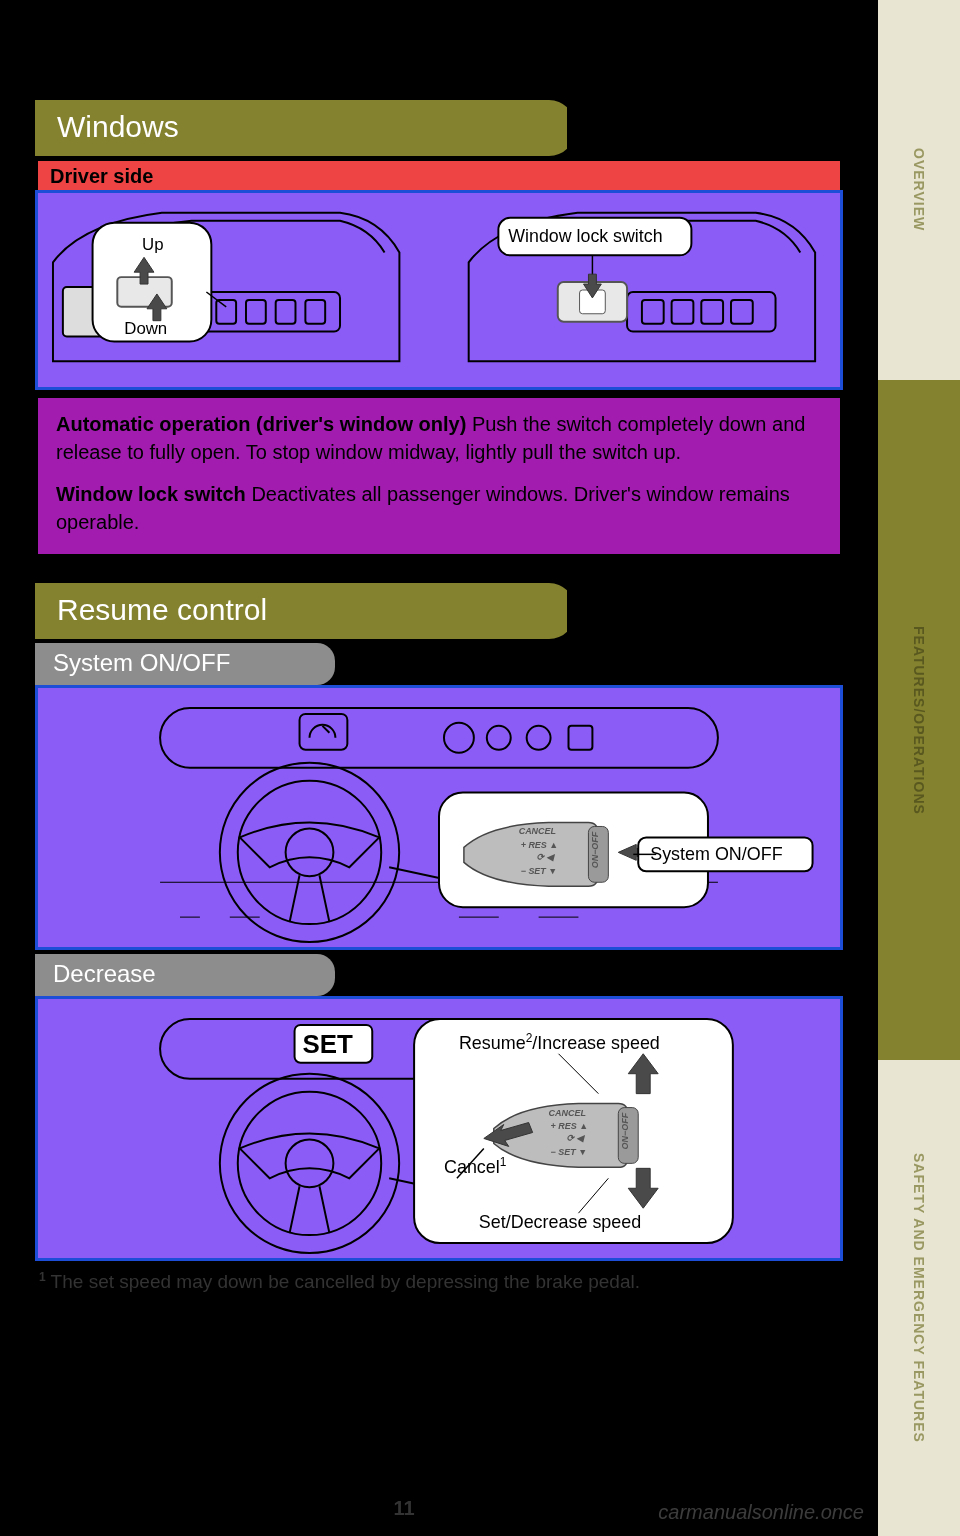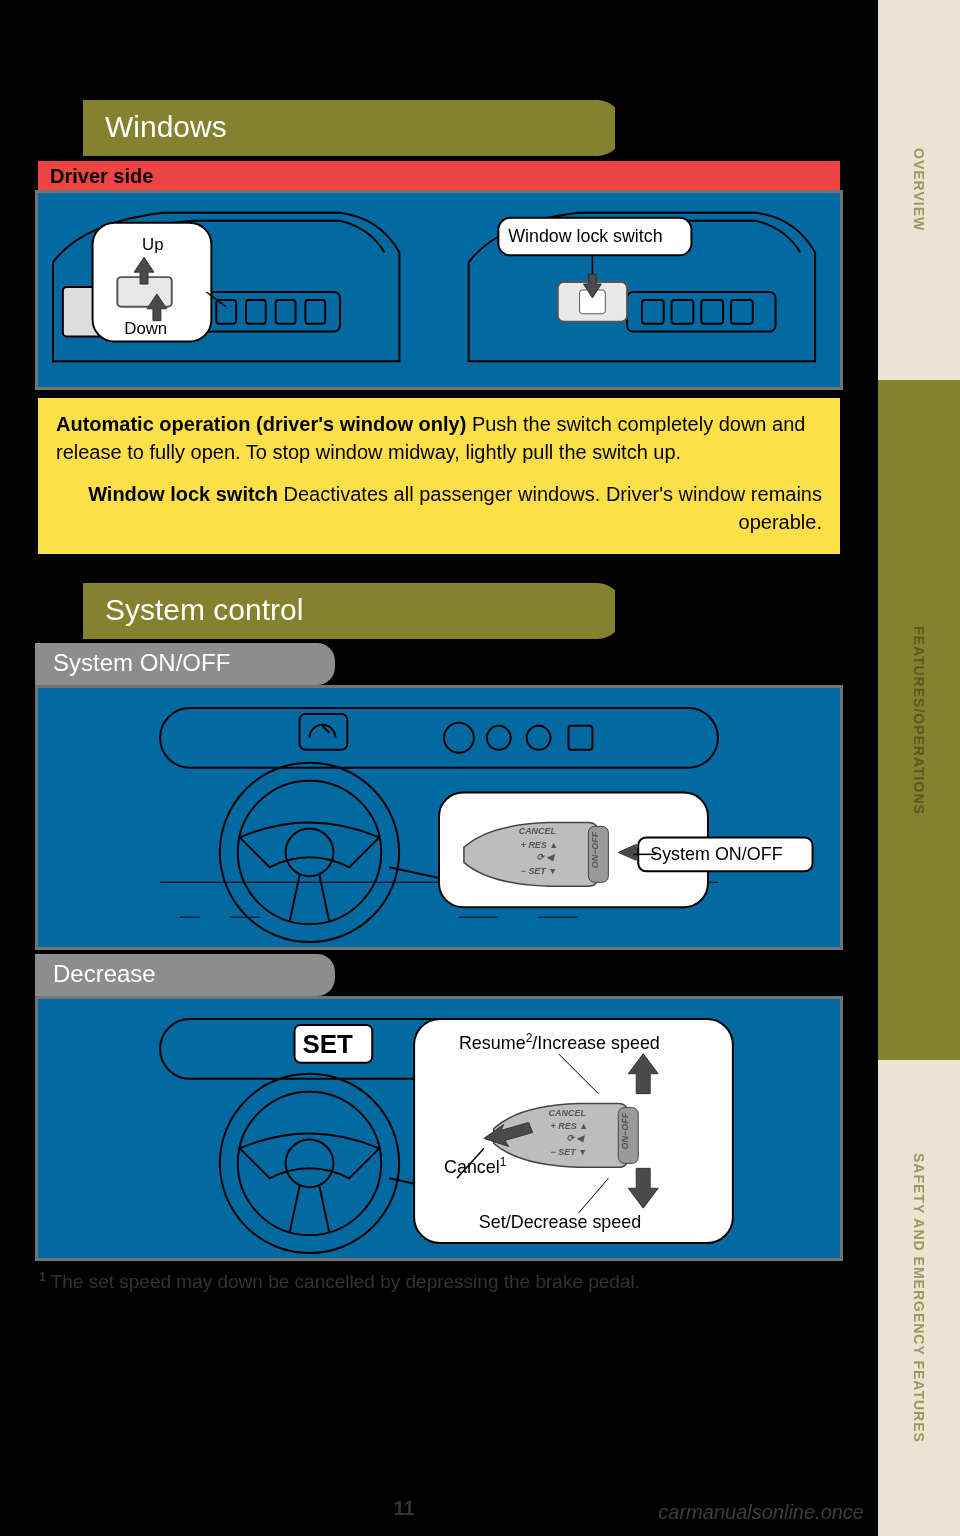--- a/index.html
+++ b/index.html
@@ -50,21 +50,20 @@
     .section-title {
       background: #84822f;
       color: #fff;
       font-size: 30px;
       font-weight: 500;
       padding: 10px 22px 12px 22px;
       border-radius: 0 26px 26px 0;
       width: 540px;
       margin-bottom: 2px;
       position: relative;
-      margin-left: 48px;
     }
     .section-title::after{
       content:"";
       position:absolute;
       right:-12px; top:0; bottom:0;
       width:20px;
       background:#000;
       border-radius: 0 26px 26px 0;
     }
 
@@ -76,22 +75,22 @@
       font-weight: 500;
       padding: 6px 18px 8px 18px;
       width: 300px;
       border-radius: 0 18px 18px 0;
       margin-top: 4px;
       margin-bottom: 0;
     }
 
     
     .illus-box {
-      border: 3px solid #737373;
-      background: #0369a1;
+      border: 3px solid #1d4ed8;
+      background: #8b5cf6;
       width: 100%;
       position: relative;
     }
     .windows-box { height: 200px; margin-bottom:8px;}
     .system-box { height: 265px; }
     .functions-box { height: 265px; }
 
     .illus-box svg { width:100%; height:100%; display:block; }
 
     
@@ -101,31 +100,31 @@
       color: #000;
       background:#ef4444;
       padding: 4px 0 2px 12px;
       border-top:3px solid #000;
       border-left:3px solid #000;
       border-right:3px solid #000;
     }
 
     
     .body-text {
-      background: #fde047;
+      background: #a21caf;
       color: #000;
       font-size: 20px;
       line-height: 1.4;
       padding: 12px 18px 18px 18px;
       border-left:3px solid #000;
       border-right:3px solid #000;
       border-bottom:3px solid #000;
     }
     .body-text p { margin-bottom: 14px; }
-    .body-text p:last-child { margin-bottom:0;text-align:right; }
+    .body-text p:last-child { margin-bottom:0; }
     .body-text b { font-weight: bold; }
 
     .section-gap { height: 26px; }
 
     
     .footnotes {
       color: #333;
       font-size: 19px;
       line-height: 1.4;
       padding: 8px 4px 0 4px;
@@ -236,21 +235,21 @@
     </svg>
   </div>
 
   <div class="body-text">
     <p><b>Automatic operation (driver's window only) </b><span>Push the switch completely down and release to fully open. To stop window midway, lightly pull the switch up.</span></p>
     <p><b>Window lock switch </b><span>Deactivates all passenger windows. Driver's window remains operable.</span></p>
   </div>
 
   <div class="section-gap"></div>
 
-  <div class="section-title"><span>System control</span></div>
+  <div class="section-title"><span>Resume control</span></div>
   <div class="sub-title">System ON/OFF</div>
 
   <div class="illus-box system-box">
     <svg viewBox="0 0 800 260">
 
       <g stroke="#000" stroke-width="2" fill="none">
         <rect x="120" y="20" width="560" height="60" rx="30"></rect>
         <circle cx="420" cy="50" r="15"></circle>
           <circle cx="460" cy="50" r="12"></circle>
           <circle cx="500" cy="50" r="12"></circle>

